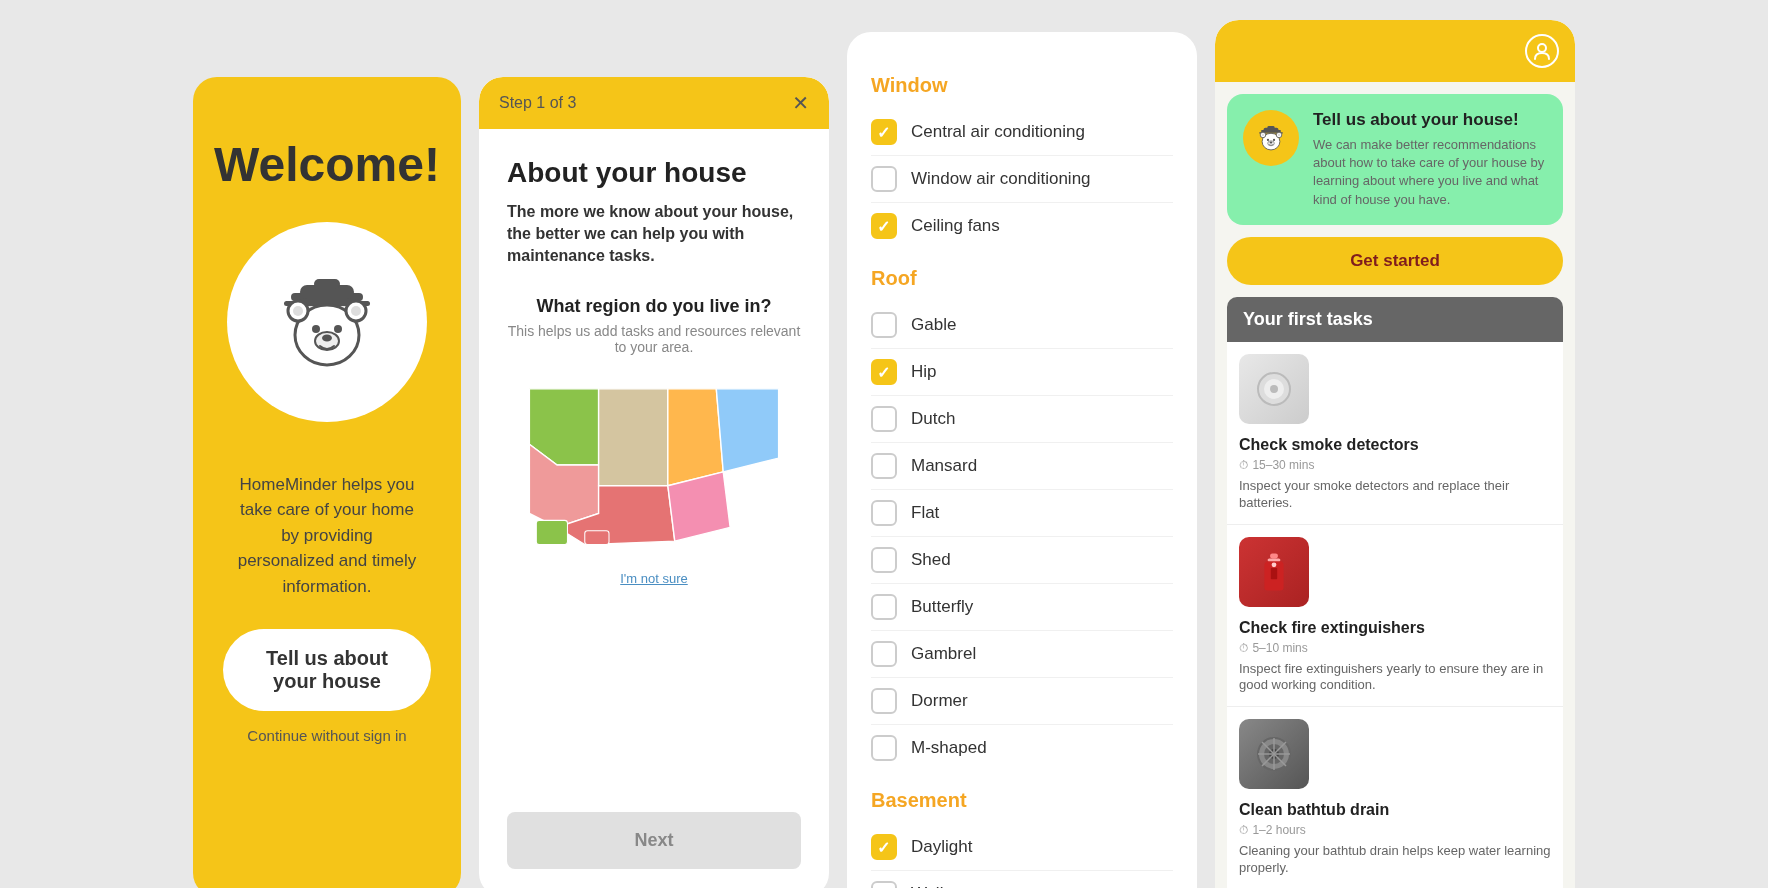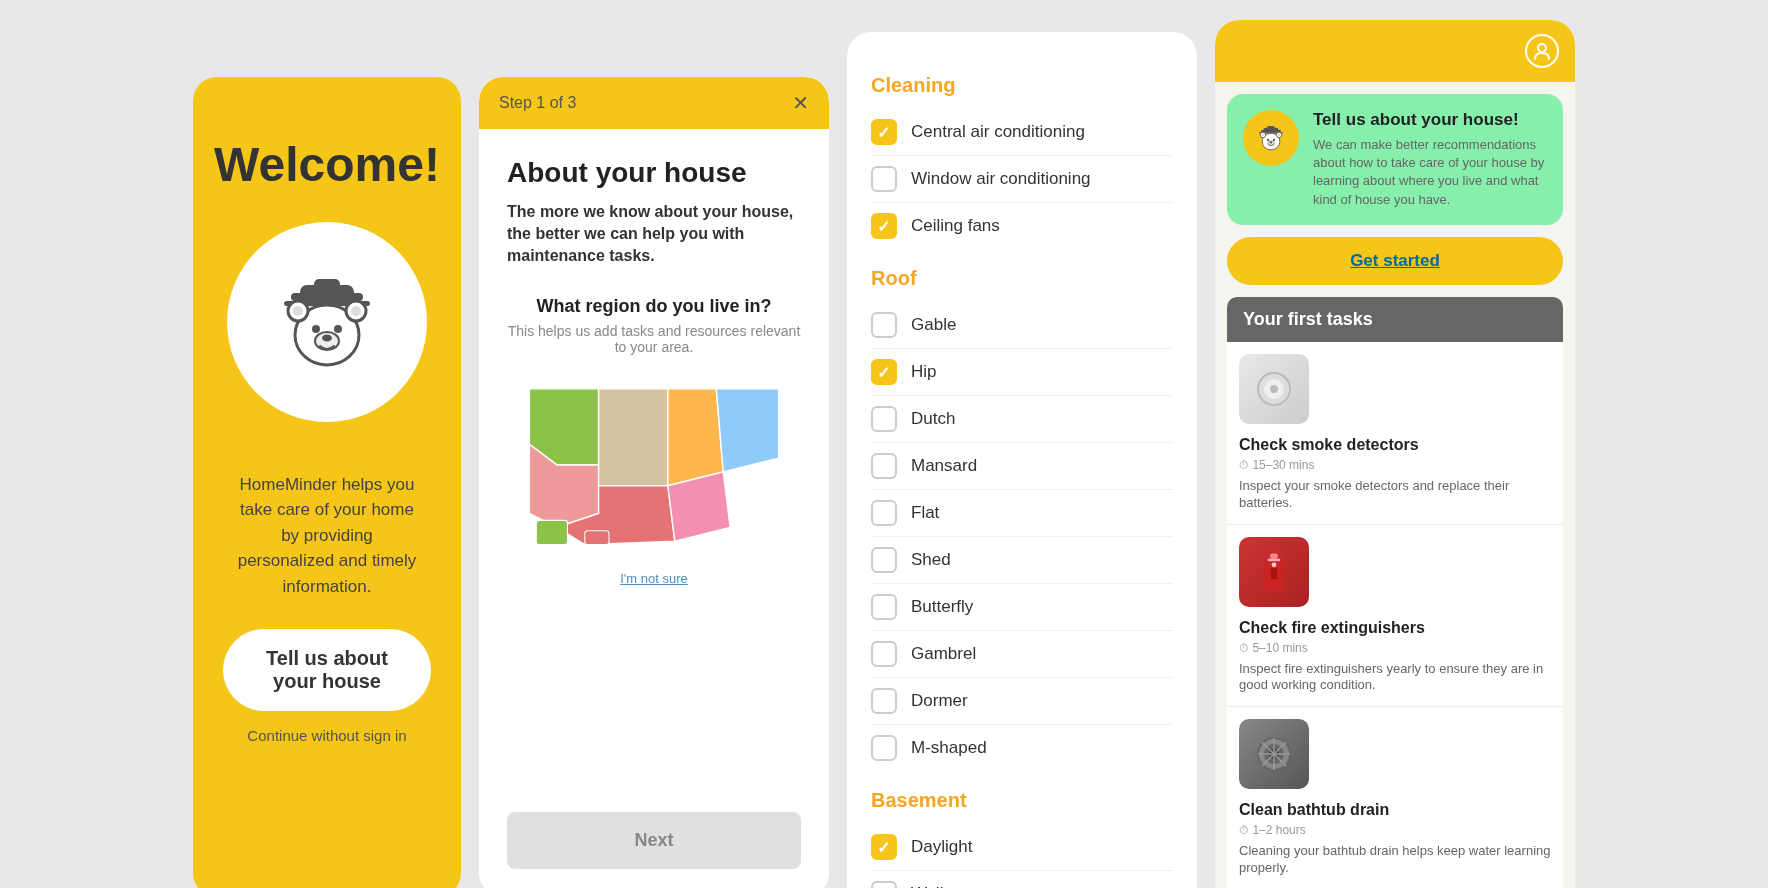--- a/index.html
+++ b/index.html
@@ -272,25 +272,24 @@
       color: #666;
       line-height: 1.4;
     }
     .get-started-btn {
       background: #F5C518;
       border: none;
       border-radius: 50px;
       padding: 14px 30px;
       font-size: 17px;
       font-weight: 700;
-      color: #0369a1;
+      color: #7f1d1d;
       cursor: pointer;
       width: calc(100% - 24px);
       margin: 0 12px 12px;
-      text-decoration: underline;
     }
     .tasks-header {
       background: #666;
       padding: 12px 16px;
       margin: 0 12px;
       border-radius: 10px 10px 0 0;
     }
     .tasks-header-label {
       font-size: 18px;
       font-weight: 700;
@@ -445,21 +444,21 @@
         <rect x="100" y="225" width="35" height="20" rx="4" fill="#E57373" stroke="white" stroke-width="1.5"></rect>
       </svg>
     </div>
     <p class="not-sure-link">I'm not sure</p>
   </div>
   <button class="next-btn">Next</button>
 </div>
 
 <div class="card-checklist">
 
-  <div class="section-title-orange">Cleaning</div>
+  <div class="section-title-orange">Window</div>
   <div>
     <div class="check-item">
       <div class="checkbox checked"></div>
       <span class="check-label">Central air conditioning</span>
     </div>
     <div class="check-item">
       <div class="checkbox"></div>
       <span class="check-label">Window air conditioning</span>
     </div>
     <div class="check-item">

